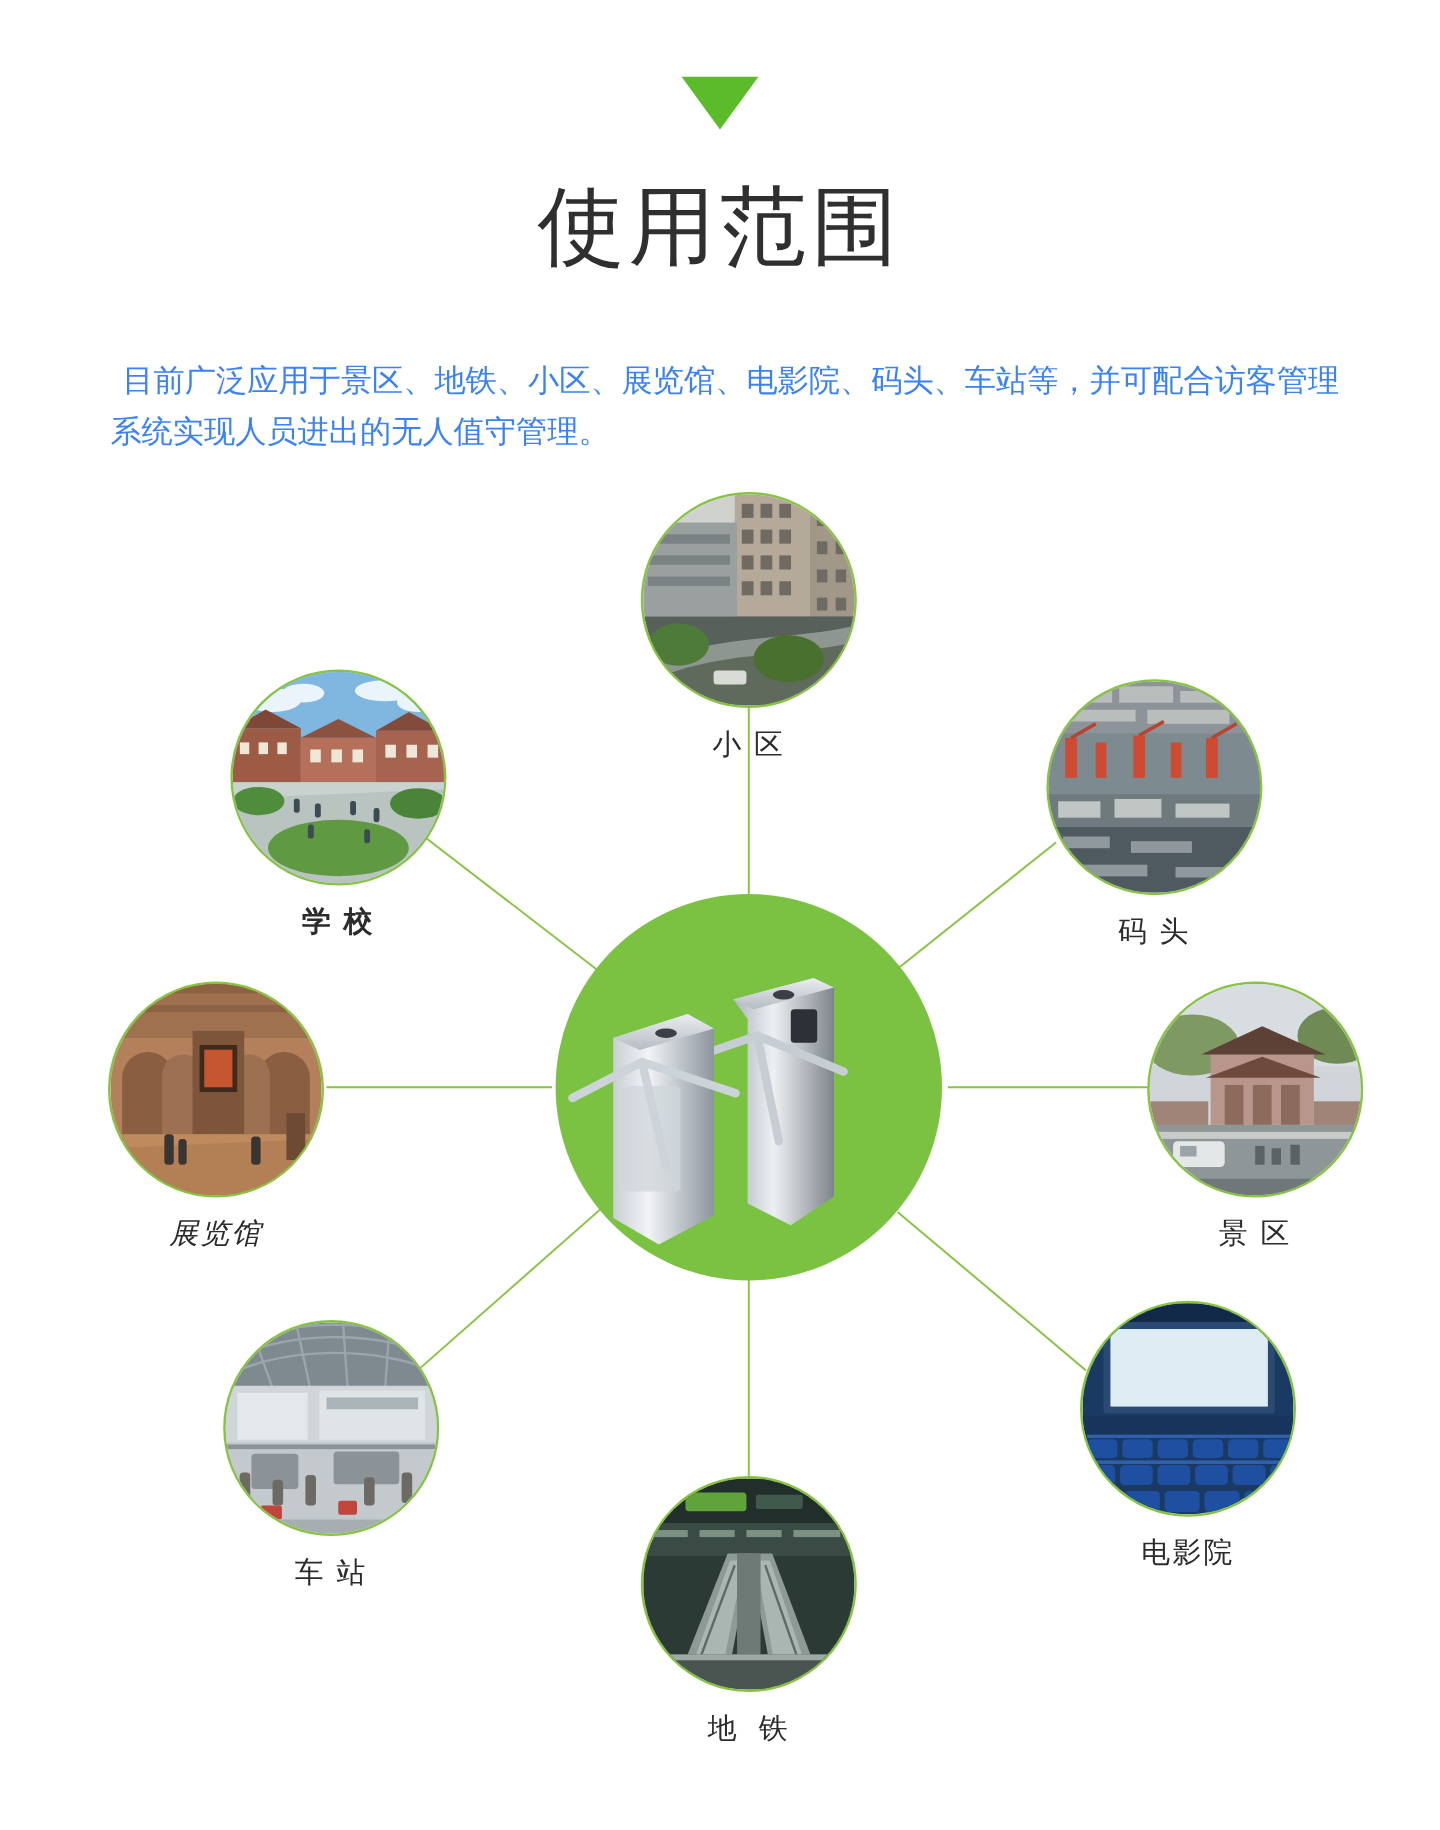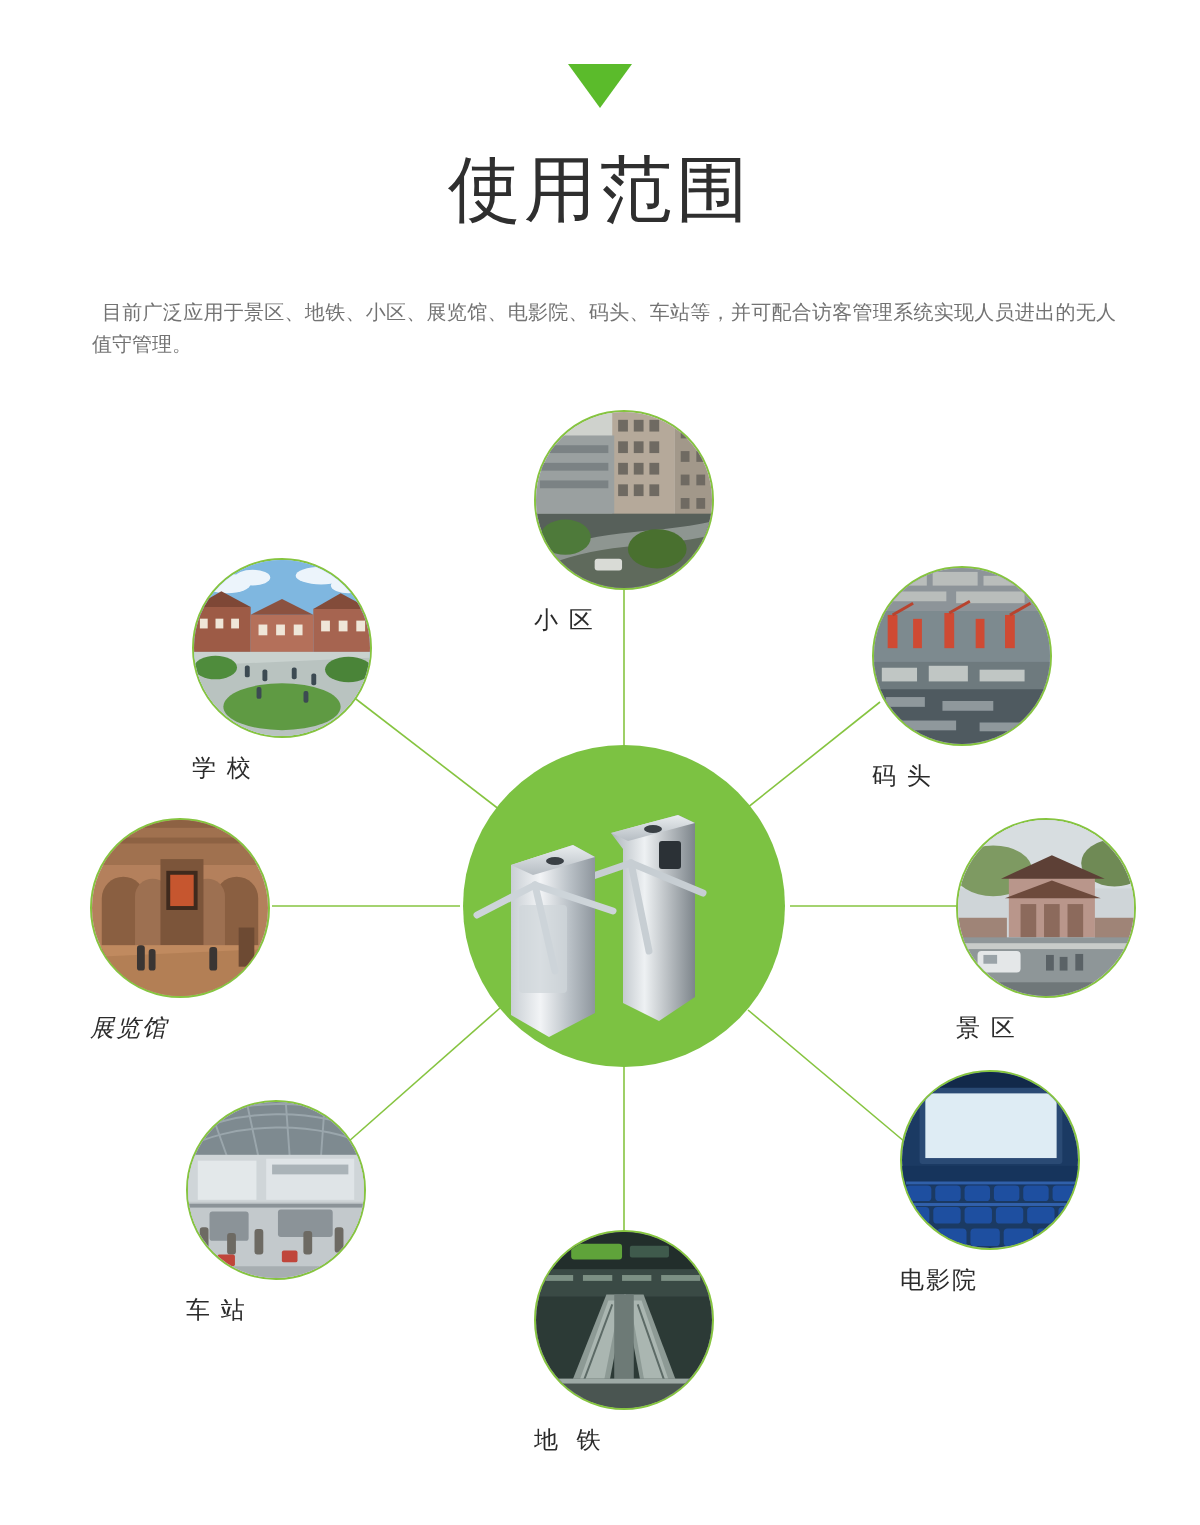--- a/index.html
+++ b/index.html
@@ -38,23 +38,23 @@
     line-height: 1.15;
     letter-spacing: 4px;
     color: #2f2f2f;
     font-weight: 400;
   }
   .intro {
     position: absolute;
     top: 296px;
     left: 92px;
     width: 1024px;
-    font-size: 20px;
+    font-size: 26px;
     line-height: 1.62;
-    color: #737373;
+    color: #3b82f6;
     text-align: justify;
     text-indent: 10px;
   }
 
   
   .diagram {
     position: absolute;
     top: 400px;
     left: 0;
     width: 1200px;
@@ -96,20 +96,21 @@
     position: relative;
     background: #dfe6ea;
     box-sizing: border-box;
   }
   .bubble .photo {
     position: absolute;
     inset: 0;
   }
   .node-label {
     margin-top: 14px;
+    text-align: center;
     font-size: 24px;
     color: #2b2b2b;
     letter-spacing: 2px;
     white-space: nowrap;
   }
 </style>
 </head>
 <body>
 
 <div class="arrow-down"></div>
@@ -297,21 +298,21 @@
           <rect x="12" y="132" width="40" height="10"></rect>
             <rect x="70" y="136" width="52" height="10"></rect>
           <rect x="24" y="156" width="60" height="10"></rect>
             <rect x="108" y="158" width="44" height="9"></rect>
         </g>
       </svg>
     </div>
     <div class="node-label">码 头</div>
   </div>
 
-  <div class="node" style="left:900px; top:670px;">
+  <div class="node" style="left:900px; top:684px;">
     <div class="bubble">
       <svg class="photo" viewBox="0 0 180 180" preserveAspectRatio="xMidYMid slice">
         <rect width="180" height="180" fill="#1b3a63"></rect>
         <rect x="0" y="0" width="180" height="22" fill="#12294a"></rect>
         <rect x="18" y="16" width="146" height="78" rx="3" fill="#2a4a74"></rect>
         <rect x="24" y="22" width="134" height="66" fill="#cfe3ef"></rect>
         <rect x="24" y="22" width="134" height="66" fill="#e8f2f7" opacity="0.6"></rect>
         <rect x="0" y="96" width="180" height="20" fill="#16345c"></rect>
         <g fill="#1e4fa0">
           <rect x="4" y="116" width="26" height="16" rx="4"></rect>
@@ -439,21 +440,21 @@
           <rect x="46" y="128" width="8" height="26" rx="3"></rect>
           <rect x="58" y="132" width="7" height="22" rx="3"></rect>
           <rect x="120" y="130" width="8" height="24" rx="3"></rect>
         </g>
         <rect x="150" y="110" width="16" height="40" fill="#6d4a33"></rect>
       </svg>
     </div>
     <div class="node-label">展览馆</div>
   </div>
 
-  <div class="node" style="left:192px; top:158px;">
+  <div class="node" style="left:192px; top:158px;font-weight:bold;">
     <div class="bubble">
       <svg class="photo" viewBox="0 0 180 180" preserveAspectRatio="xMidYMid slice">
         <rect width="180" height="180" fill="#8fc1e3"></rect>
         <rect x="0" y="0" width="180" height="60" fill="#7fb7e0"></rect>
         <g fill="#ffffff" opacity="0.85">
           <ellipse cx="34" cy="24" rx="24" ry="10"></ellipse>
           <ellipse cx="60" cy="18" rx="18" ry="8"></ellipse>
           <ellipse cx="130" cy="16" rx="26" ry="9"></ellipse>
           <ellipse cx="158" cy="26" rx="18" ry="8"></ellipse>
         </g>

